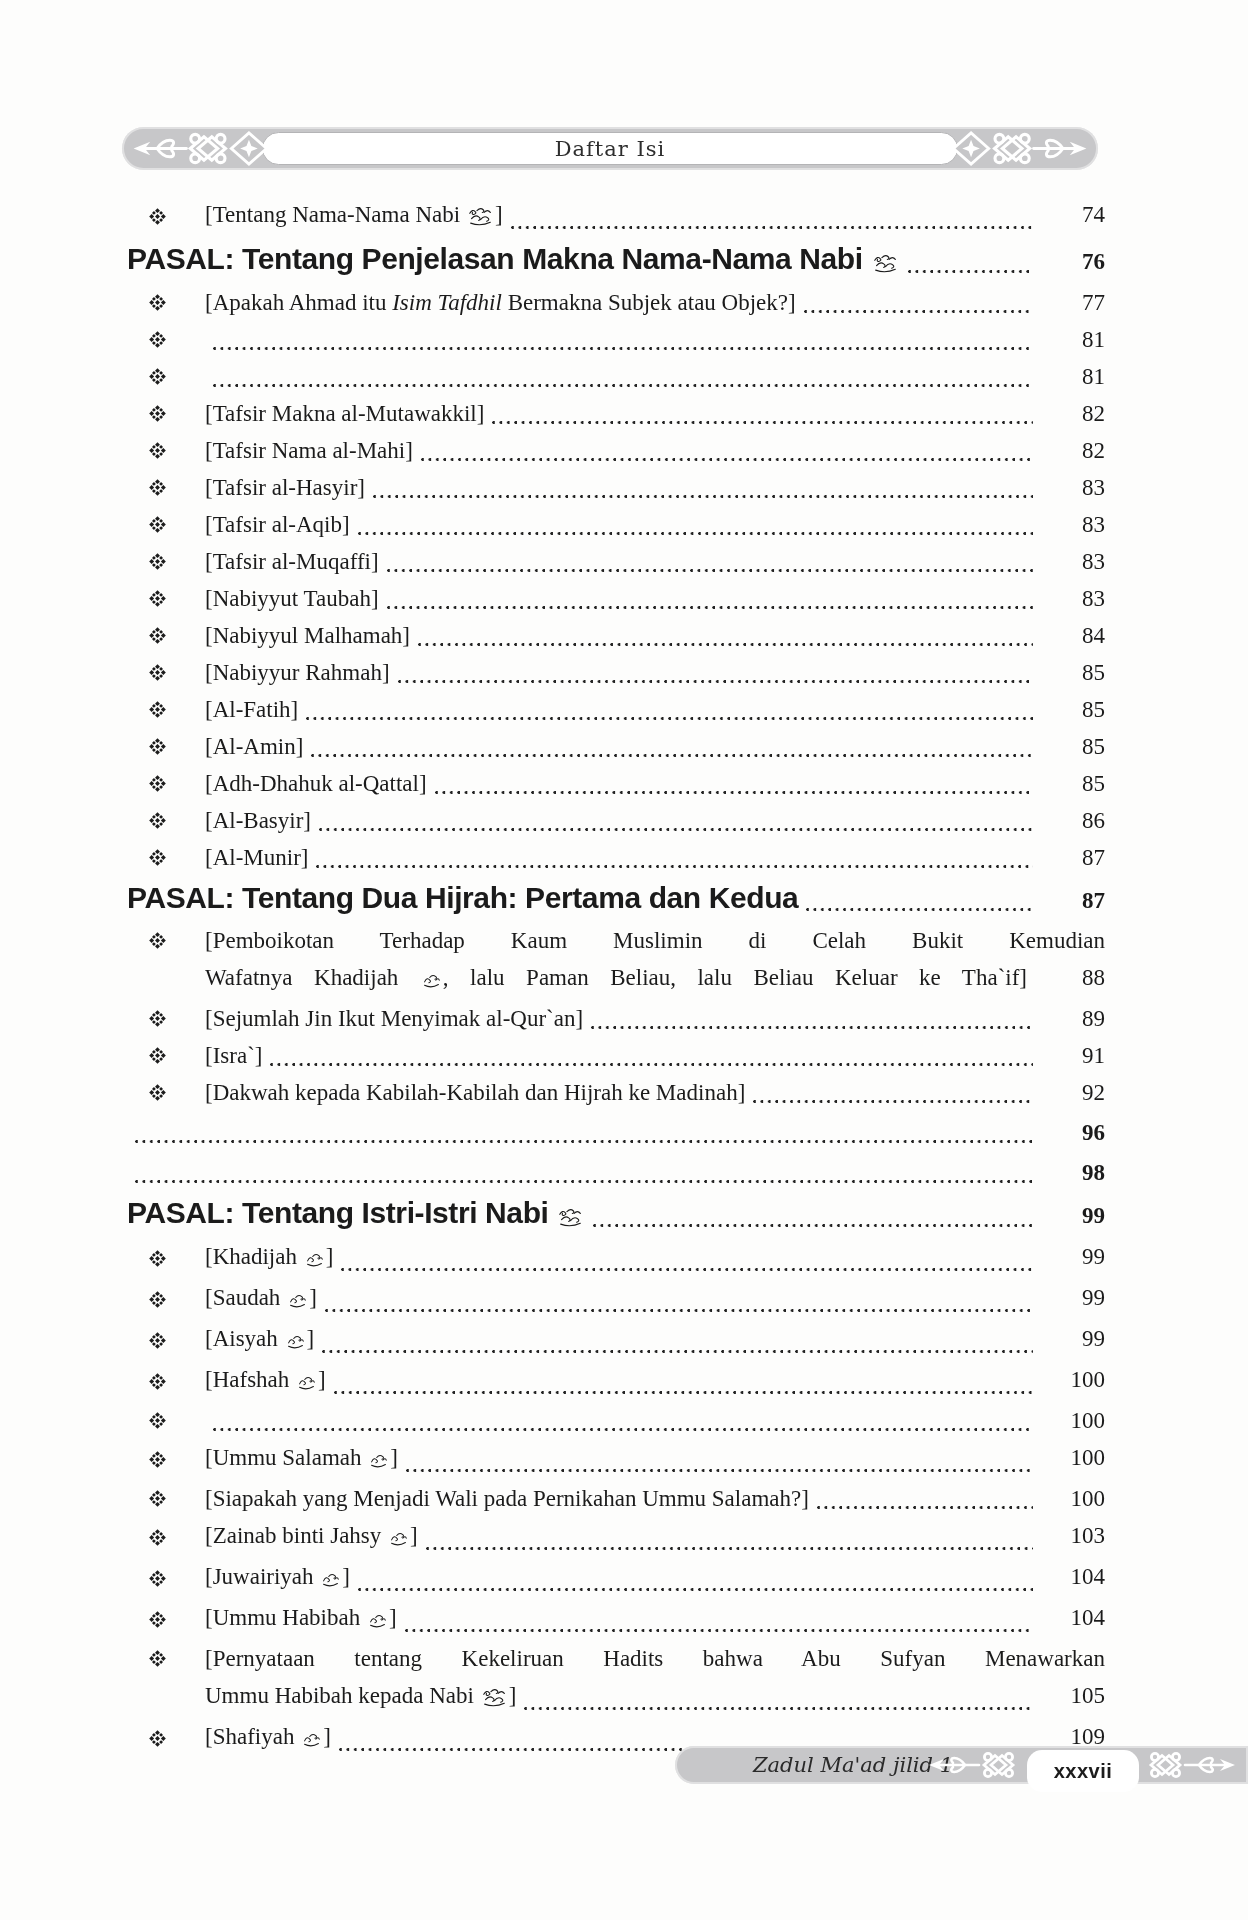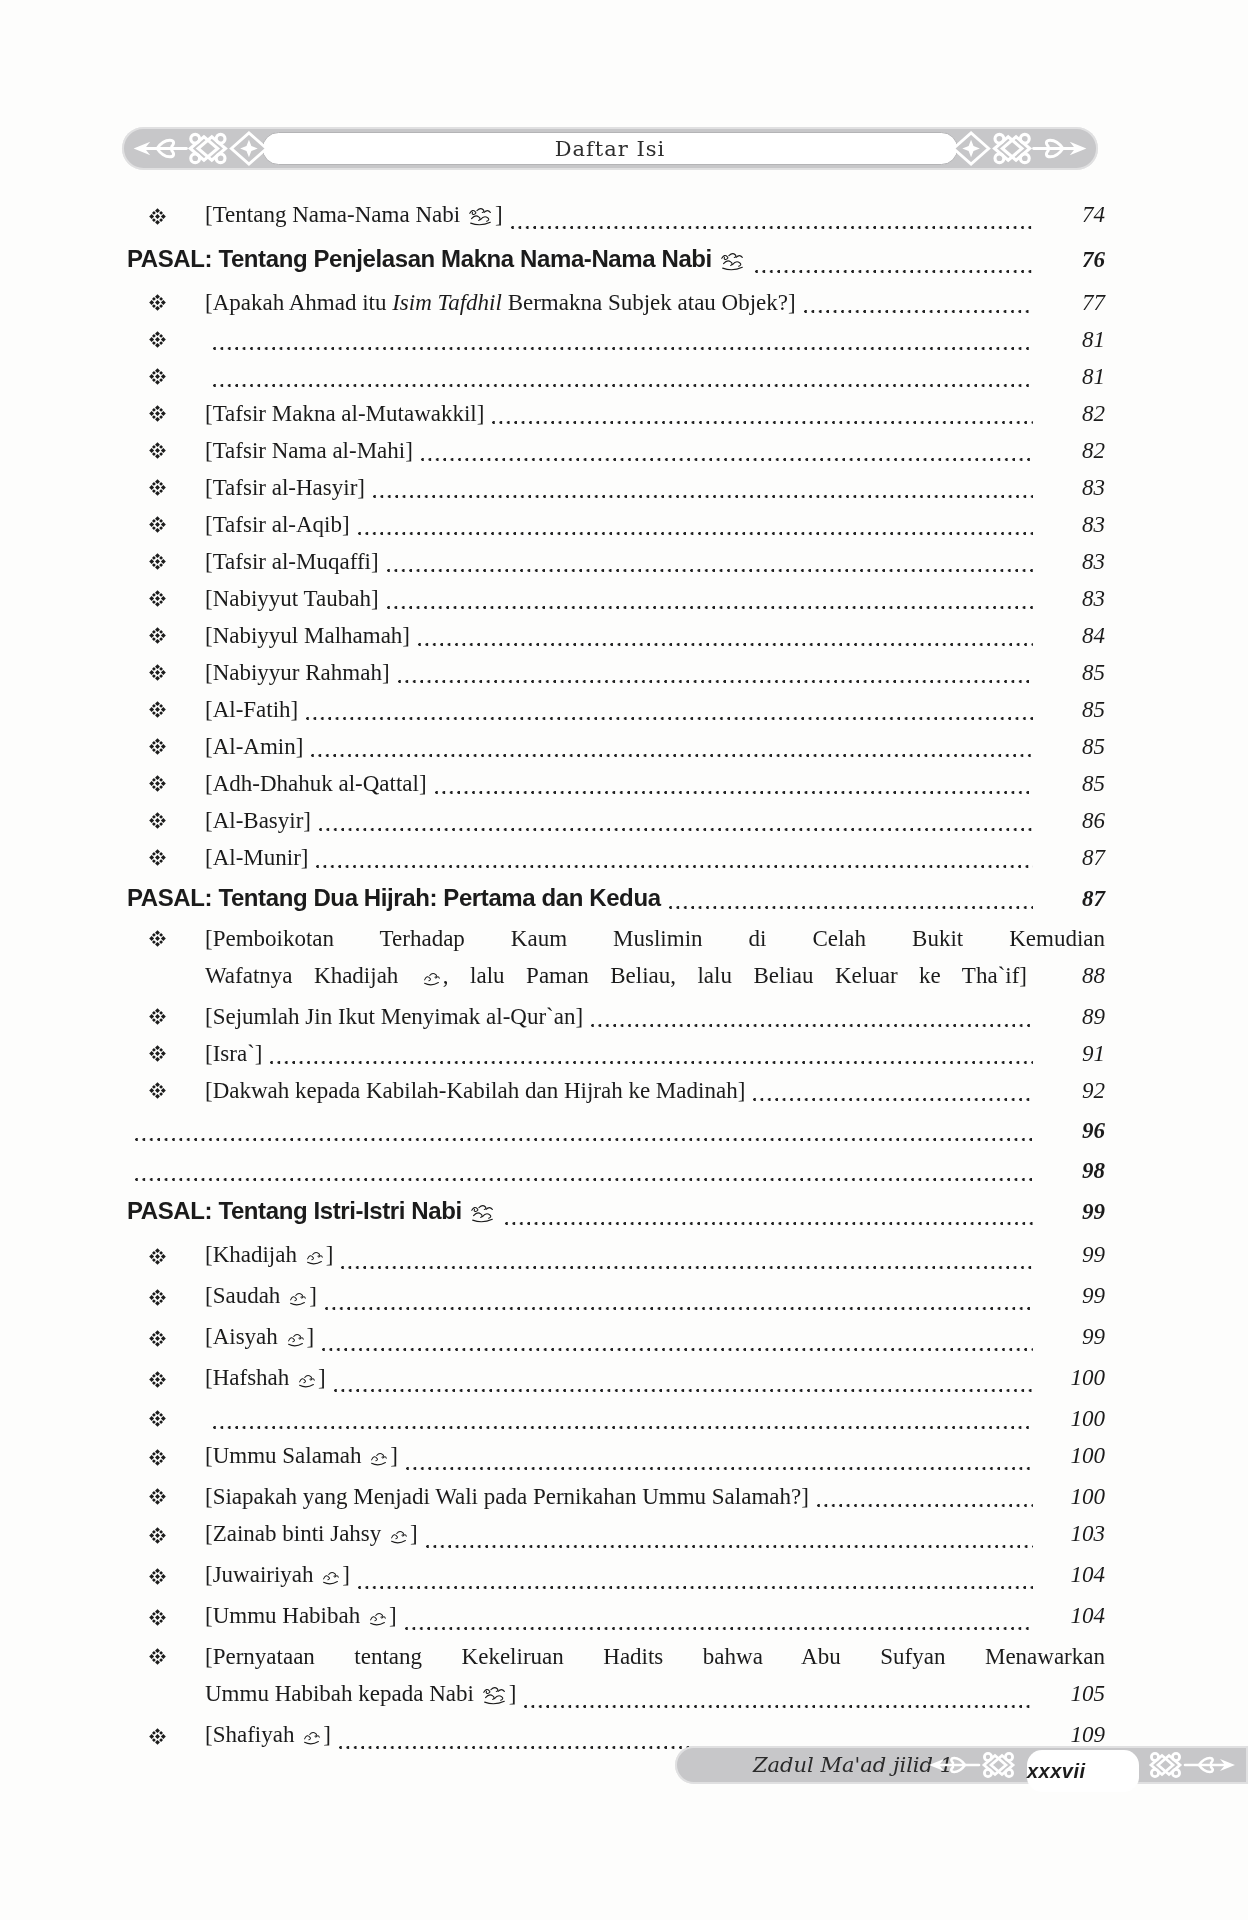--- a/index.html
+++ b/index.html
@@ -23,41 +23,41 @@
   .toc{position:absolute;left:127px;top:196px;width:978px;}
   .row{display:flex;align-items:baseline;line-height:37px;font-size:23px;}
   .row.pasal{margin:3px 0;}
   .bullet-cell{flex:0 0 78px;align-self:center;display:flex;}
   .bullet-cell svg{margin-left:22px;display:block;}
   .row.cont{padding-left:78px;}
   .entry-text{white-space:normal;}
   .row.justify .entry-text{flex:1 1 auto;text-align:justify;text-align-last:justify;}
   .row.pasal .entry-text{font-family:"Liberation Sans","DejaVu Sans",sans-serif;
                          font-weight:bold;font-stretch:condensed;letter-spacing:-.4px;
-                         font-size:24px;}
+                         font-size:30px;}
   .entry-text em{font-style:italic;}
   .honorific{display:inline-block;vertical-align:-4px;margin:0 2px;}
   .leader{flex:1 1 auto;align-self:flex-end;height:5px;margin:0 8px 7px 8px;
           background-image:radial-gradient(circle at 1.6px 2.5px,#222 1.35px,transparent 1.6px);
           background-size:7.4px 5px;background-repeat:repeat-x;}
-  .page-num{flex:0 0 64px;text-align:right;font-size:23px;font-style:italic;}
+  .page-num{flex:0 0 64px;text-align:right;font-size:23px;}
   .page-num.bold{font-weight:bold;}
   .row.justify .page-num{margin-left:14px;}
 
   
   .footer-band{position:absolute;left:675px;top:1746px;width:573px;height:38px;
                background:#c7c7c9;border-radius:19px 0 0 19px;
                box-shadow:inset 0 0 0 2px rgba(255,255,255,.45);}
   .footer-title{position:absolute;left:78px;top:0;height:38px;display:flex;align-items:center;
                 font-family:"DejaVu Serif",serif;font-style:italic;font-size:21px;color:#2a2a2a;}
   .footer-orn{position:absolute;top:1px;height:36px;}
   .footer-orn.left{left:250px;transform:scaleX(-1);}
   .footer-orn.right{left:468px;}
   .footer-pill{position:absolute;left:352px;top:4px;width:112px;height:42px;background:#ffffff;
-               border-radius:15px;display:flex;align-items:center;font-style:italic;}
+               border-radius:15px;display:flex;align-items:center;justify-content:center;}
   .footer-pill span{font-family:"Liberation Sans","DejaVu Sans",sans-serif;font-weight:bold;
                     font-size:20px;color:#1c1c1c;letter-spacing:.5px;}
 </style>
 </head>
 <body>
 
 <div class="page">
 
   <div class="header-band">
     <div class="header-inner">

